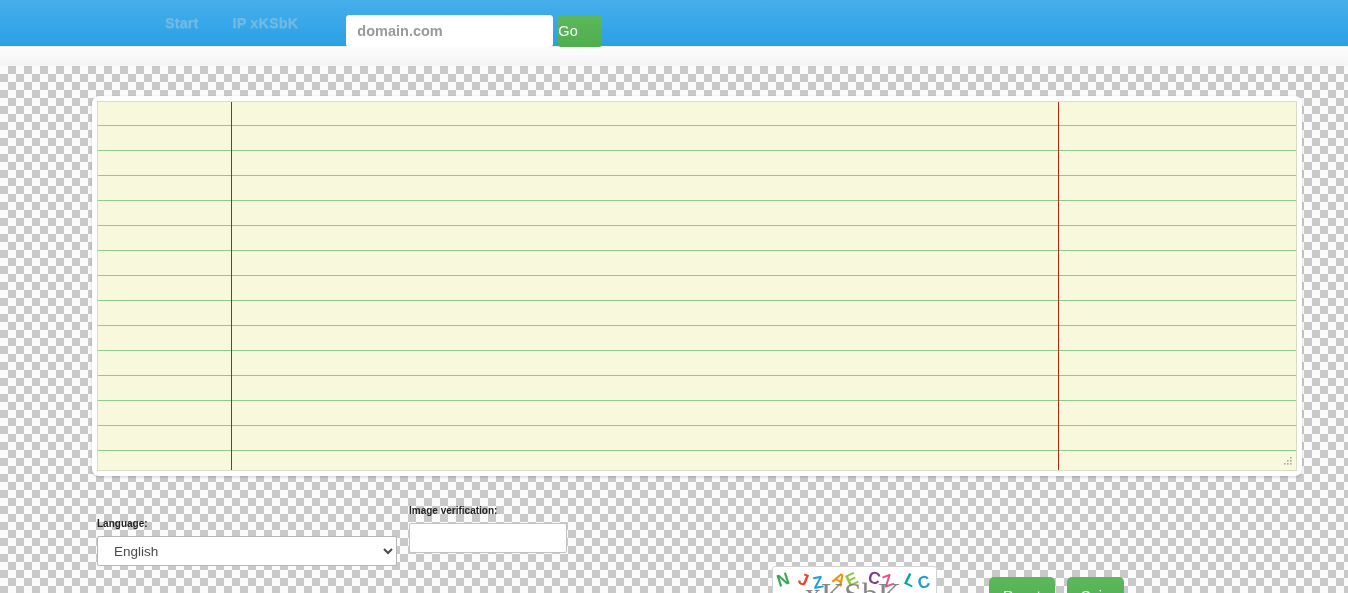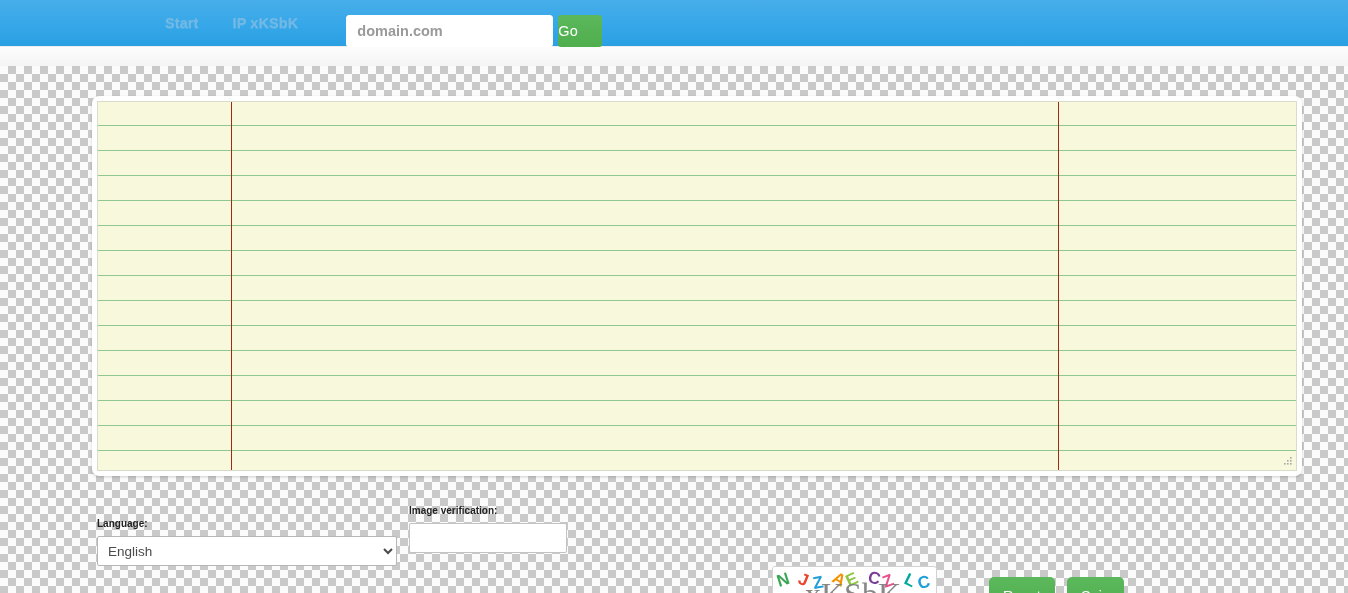--- a/index.html
+++ b/index.html
@@ -209,21 +209,21 @@
   .lang-group  { left: 97px;  top: 14px; }
   .imgver-group{ left: 409px; top: 1px; }
 
   select.lang-select {
     width: 300px;
     height: 30px;
     box-sizing: border-box;
     font-size: 13.5px;
     font-family: "Liberation Sans", sans-serif;
     color: #4a4a4a;
-    padding: 0 6px;
+    padding: 0 12px;
     border: 1px solid #b6b6b6;
     border-radius: 2px;
     background: #ffffff;
   }
   input.verify-input {
     width: 158px;
     height: 30px;
     box-sizing: border-box;
     border: 1px solid #c2c2c2;
     border-radius: 2px;

